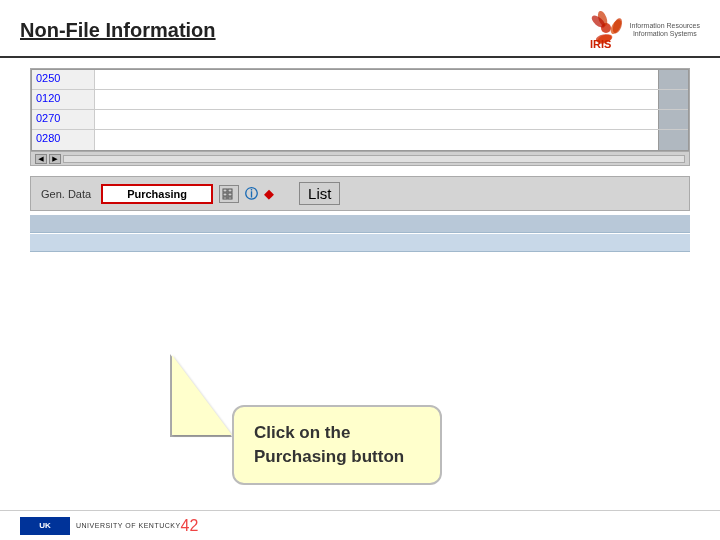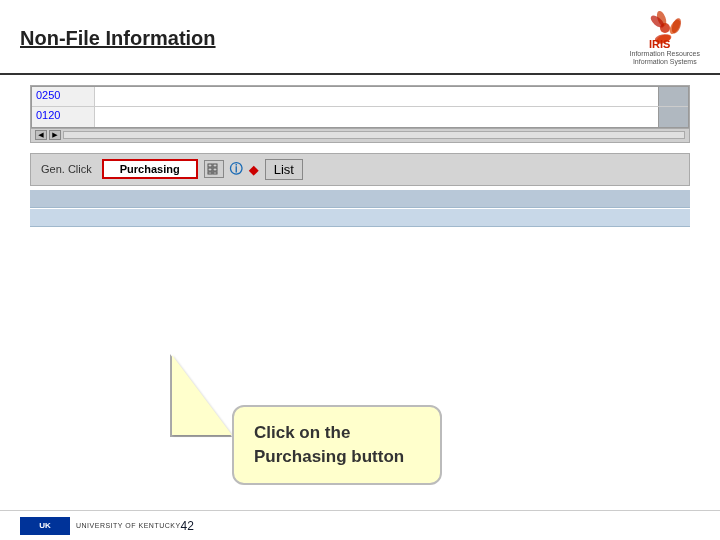--- a/index.html
+++ b/index.html
@@ -21,21 +21,20 @@
       border-bottom: 2px solid #333;
     }
     .header-title {
       font-size: 20px;
       font-weight: bold;
       color: #222;
       text-decoration: underline;
     }
     .iris-logo {
       display: flex;
-      flex-direction: column;
       align-items: center;
     }
     .iris-logo-icon {
       width: 48px;
       height: 40px;
     }
     .iris-logo-text {
       font-size: 8px;
       color: #555;
       text-align: center;
@@ -122,21 +121,21 @@
       border: 1px solid #aaa;
       padding: 5px 10px;
       margin-bottom: 4px;
     }
     .toolbar-label {
       font-size: 11px;
       color: #333;
       margin-right: 4px;
     }
     .tab-button {
-      padding: 2px 16px;
+      padding: 2px 24px;
       font-size: 11px;
       background: #e8e8e8;
       border: 1px solid #999;
       cursor: pointer;
       color: #333;
     }
     .tab-button.active {
       background: #fff;
       border: 2px solid #cc0000;
       color: #000;
@@ -159,24 +158,25 @@
       font-weight: bold;
       cursor: pointer;
     }
     .diamond-icon {
       color: #cc0000;
       font-size: 13px;
       cursor: pointer;
     }
     .list-btn {
       padding: 2px 8px;
-      font-size: 13px;
+      font-size: 15px;
       background: #d0d0d0;
       border: 1px solid #888;
       cursor: pointer;
+      margin-left: 19px;
     }
 
     
     .blue-row {
       height: 18px;
       background: #b8c8d8;
       border-bottom: 1px solid #a0b8cc;
       margin-bottom: 1px;
     }
     .blue-row-light {
@@ -242,22 +242,22 @@
       font-size: 7px;
       color: #333;
       text-transform: uppercase;
       letter-spacing: 0.5px;
     }
     .footer-center {
       font-size: 11px;
       color: #333;
     }
     .footer-right {
-      font-size: 12px;
-      color: #0f172a;
+      font-size: 16px;
+      color: #ef4444;
     }
   </style>
 </head>
 <body>
 
 <div class="header">
   <span class="header-title">Non-File Information</span>
   <div class="iris-logo">
     <svg class="iris-logo-icon" viewBox="0 0 48 40">
 
@@ -282,31 +282,41 @@
       <div class="table-row">
         <span class="table-cell-id">0250</span>
         <div class="table-cell-empty"></div>
         <div class="table-cell-shaded"></div>
       </div>
       <div class="table-row">
         <span class="table-cell-id">0120</span>
         <div class="table-cell-empty"></div>
         <div class="table-cell-shaded"></div>
       </div>
+      <div class="table-row">
+        <span class="table-cell-id">0270</span>
+        <div class="table-cell-empty"></div>
+        <div class="table-cell-shaded"></div>
+      </div>
+      <div class="table-row">
+        <span class="table-cell-id">0280</span>
+        <div class="table-cell-empty"></div>
+        <div class="table-cell-shaded"></div>
+      </div>
     </div>
 
     <div class="scrollbar-area">
       <div class="scroll-btn">◀</div>
       <div class="scroll-btn">▶</div>
       <div class="scroll-track"></div>
     </div>
   </div>
 
   <div class="toolbar-row">
-    <span class="toolbar-label">Gen. Click</span>
+    <span class="toolbar-label">Gen. Data</span>
     <button class="tab-button active">Purchasing</button>
     <div class="toolbar-icon-btn">
       <svg width="14" height="12" viewBox="0 0 14 12">
         <rect x="1" y="1" width="4" height="3" fill="none" stroke="#555" stroke-width="1"></rect>
         <rect x="6" y="1" width="4" height="3" fill="none" stroke="#555" stroke-width="1"></rect>
         <rect x="1" y="5" width="4" height="3" fill="none" stroke="#555" stroke-width="1"></rect>
         <rect x="6" y="5" width="4" height="3" fill="none" stroke="#555" stroke-width="1"></rect>
         <rect x="1" y="9" width="4" height="2" fill="none" stroke="#555" stroke-width="1"></rect>
         <rect x="6" y="9" width="4" height="2" fill="none" stroke="#555" stroke-width="1"></rect>
       </svg>

